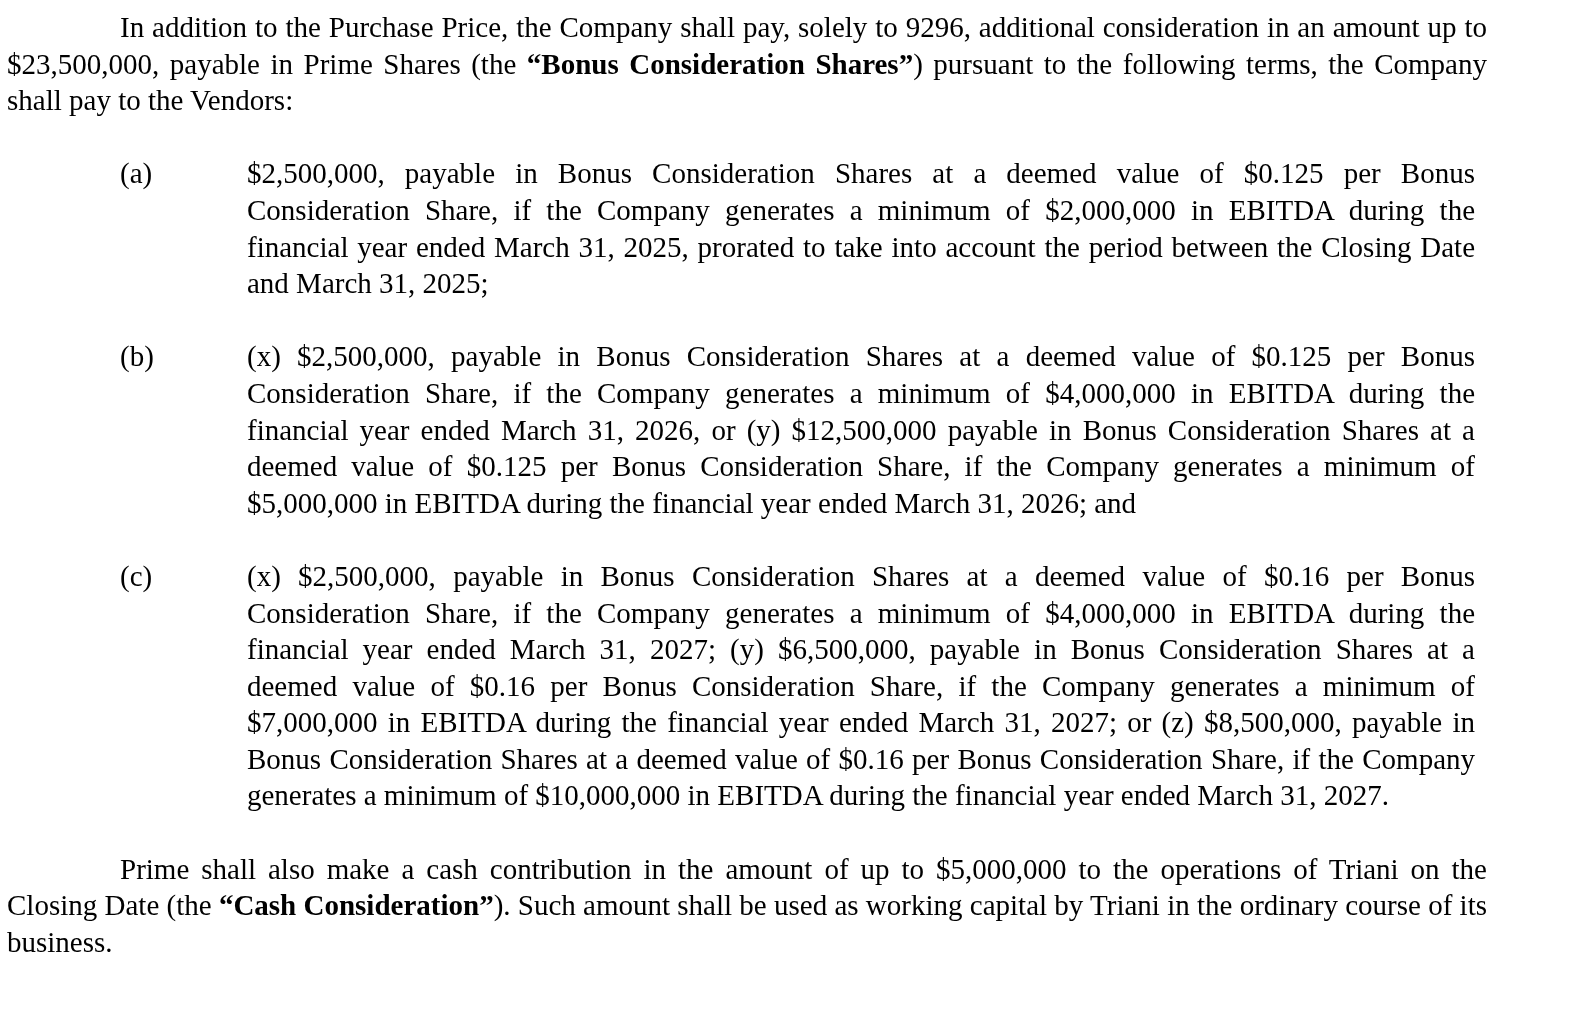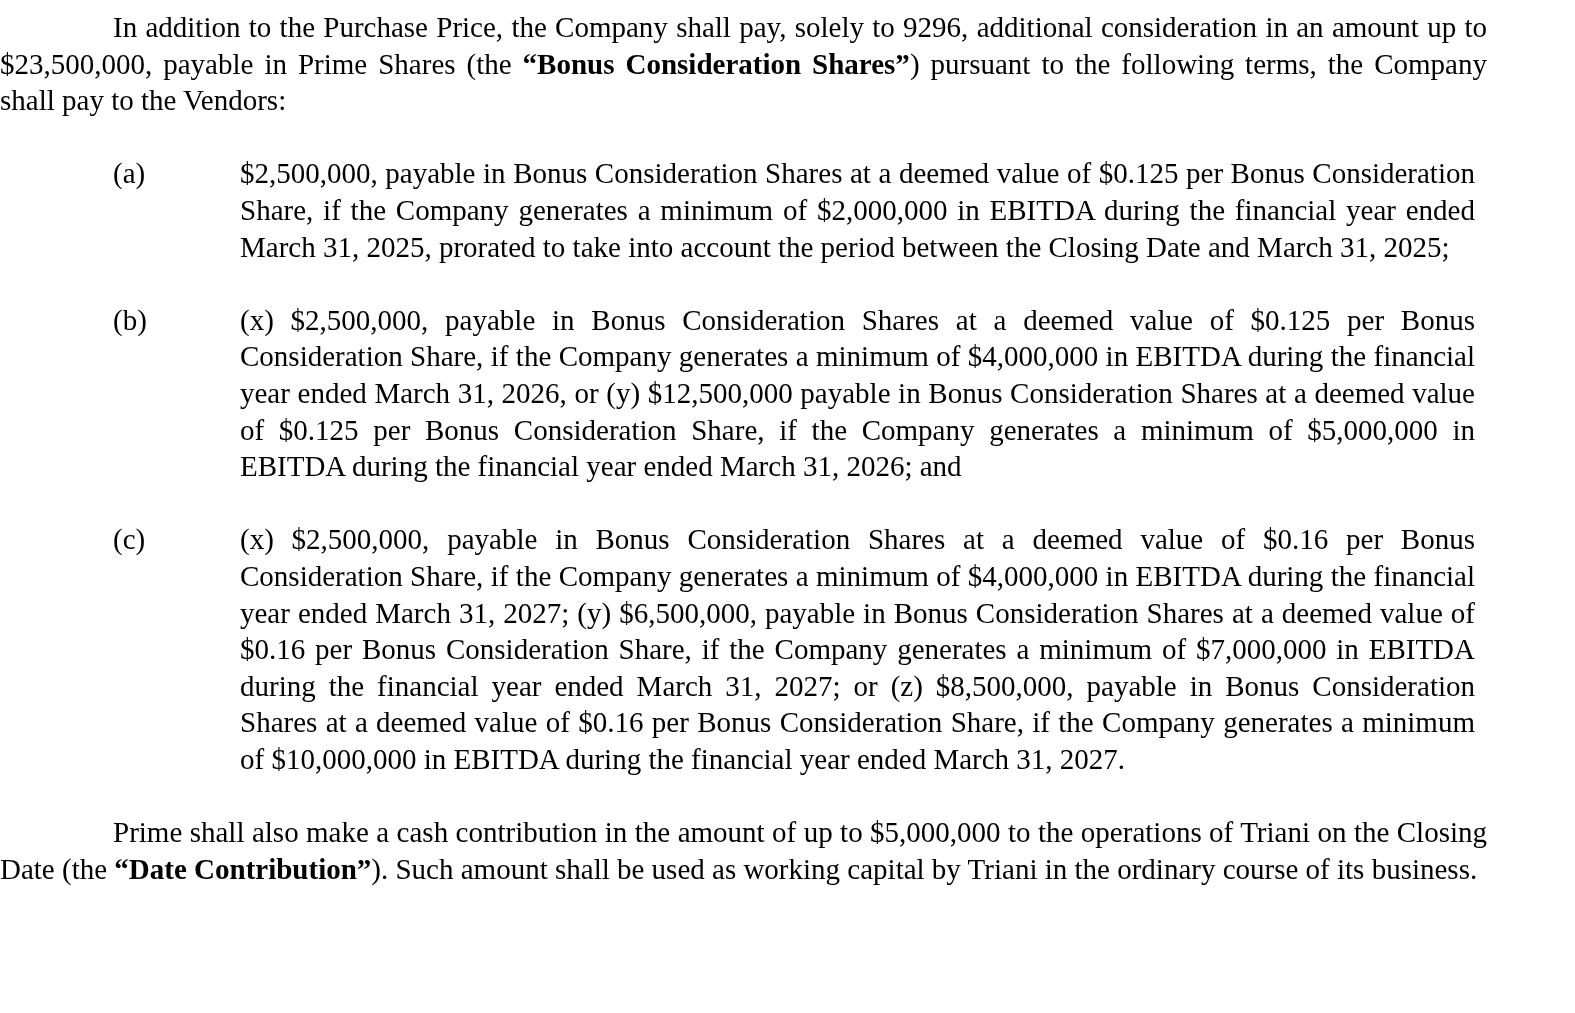--- a/index.html
+++ b/index.html
@@ -13,21 +13,21 @@
     color: #000000;
     font-family: "Liberation Serif", "DejaVu Serif", serif;
     font-size: 29px;
     line-height: 36.6px;
     overflow: hidden;
   }
   .page {
     box-sizing: border-box;
     width: 1575px;
     height: 1013px;
-    padding: 9px 88px 0 0;
+    padding: 9px 88px 0 7px;
   }
   .para {
     margin: 0 0 36.6px 0;
     text-align: justify;
   }
   .para.first-line-indent {
     text-indent: 113px;
   }
   .clause {
     position: relative;
@@ -66,15 +66,15 @@
   <div class="clause">
     <span class="clause-label">(b)</span>
     <p class="clause-text">(x) $2,500,000, payable in Bonus Consideration Shares at a deemed value of $0.125 per Bonus Consideration Share, if the Company generates a minimum of $4,000,000 in EBITDA during the financial year ended March 31, 2026, or (y) $12,500,000 payable in Bonus Consideration Shares at a deemed value of $0.125 per Bonus Consideration Share, if the Company generates a minimum of $5,000,000 in EBITDA during the financial year ended March 31, 2026; and</p>
   </div>
 
   <div class="clause">
     <span class="clause-label">(c)</span>
     <p class="clause-text">(x) $2,500,000, payable in Bonus Consideration Shares at a deemed value of $0.16 per Bonus Consideration Share, if the Company generates a minimum of $4,000,000 in EBITDA during the financial year ended March 31, 2027; (y) $6,500,000, payable in Bonus Consideration Shares at a deemed value of $0.16 per Bonus Consideration Share, if the Company generates a minimum of $7,000,000 in EBITDA during the financial year ended March 31, 2027; or (z) $8,500,000, payable in Bonus Consideration Shares at a deemed value of $0.16 per Bonus Consideration Share, if the Company generates a minimum of $10,000,000 in EBITDA during the financial year ended March 31, 2027.</p>
   </div>
 
-  <p class="para first-line-indent closing"><span>Prime shall also make a cash contribution in the amount of up to $5,000,000 to the operations of Triani on the Closing Date (the </span><b>“Date Contribution”</b><span>). Such amount shall be used as working capital by Triani in the ordinary course of its business.</span></p>
+  <p class="para first-line-indent closing"><span>Prime shall also make a cash contribution in the amount of up to $5,000,000 to the operations of Triani on the Closing Date (the </span><b>“Cash Consideration”</b><span>). Such amount shall be used as working capital by Triani in the ordinary course of its business.</span></p>
 
 </div>
 
 </body></html>

